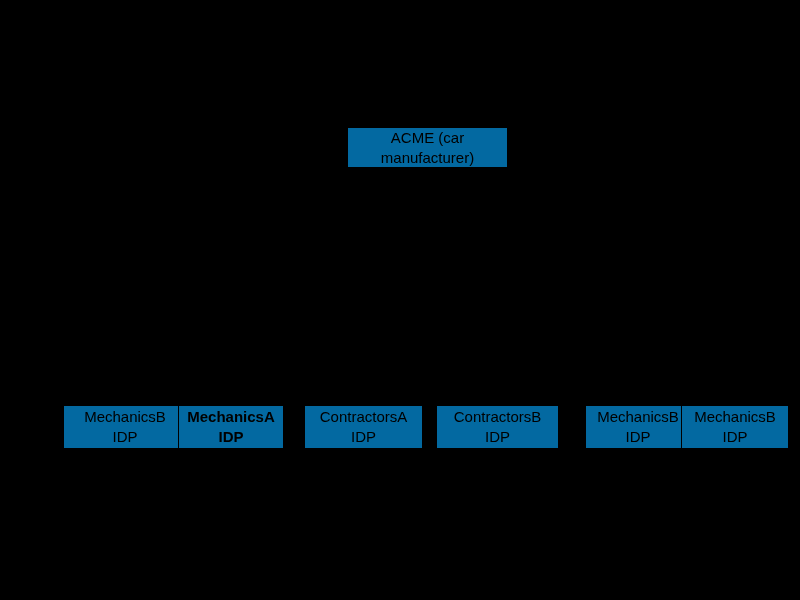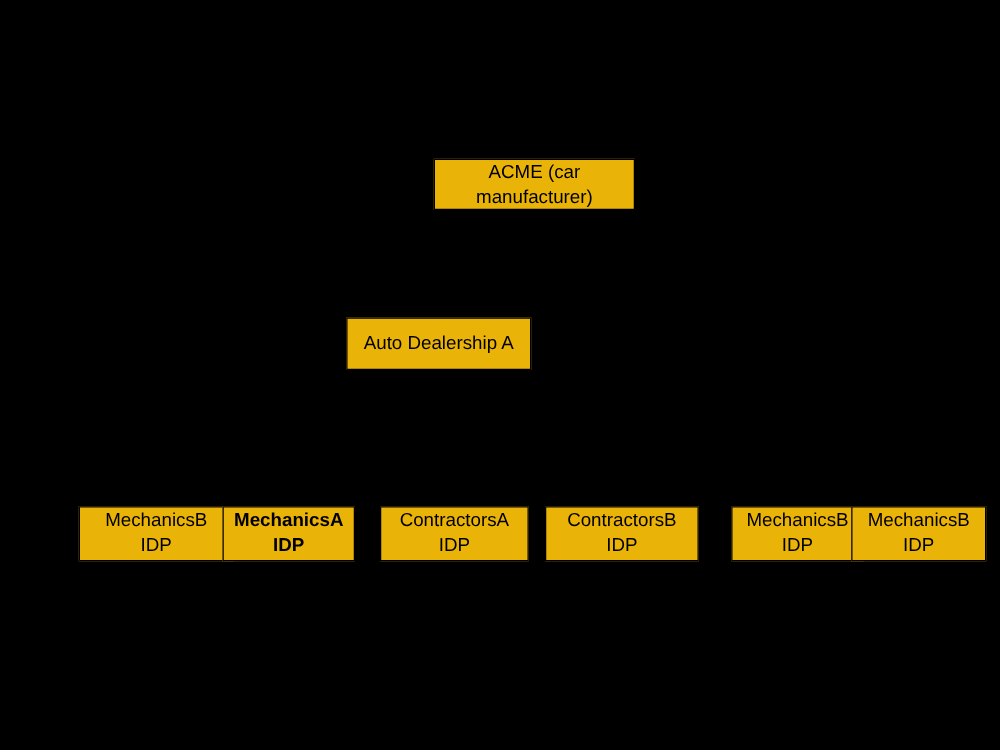--- a/index.html
+++ b/index.html
@@ -11,21 +11,21 @@
     position: relative;
     width: 800px;
     height: 600px;
     background: #000000;
     overflow: hidden;
     font-family: "Liberation Sans", sans-serif;
   }
   .node {
     position: absolute;
     box-sizing: border-box;
-    background: #eab308;
+    background: #0369a1;
     border: 1px solid #000000;
     color: #000000;
     display: flex;
     align-items: center;
     justify-content: center;
     text-align: center;
     font-size: 15px;
     line-height: 20px;
     white-space: pre-line;
   }
@@ -41,21 +41,20 @@
   .idp-5     { left: 681px; width: 108px; }
 </style>
 </head>
 <body>
 
 <div class="canvas">
 
   <div class="node node-acme">ACME (car
 manufacturer)</div>
 
-  <div class="node node-da">Auto Dealership A</div>
 
 
   <div class="node idp idp-0">MechanicsB
 IDP</div>
 
   <div class="node idp idp-1">MechanicsA
 IDP</div>
 
   <div class="node idp idp-2">ContractorsA
 IDP</div>

